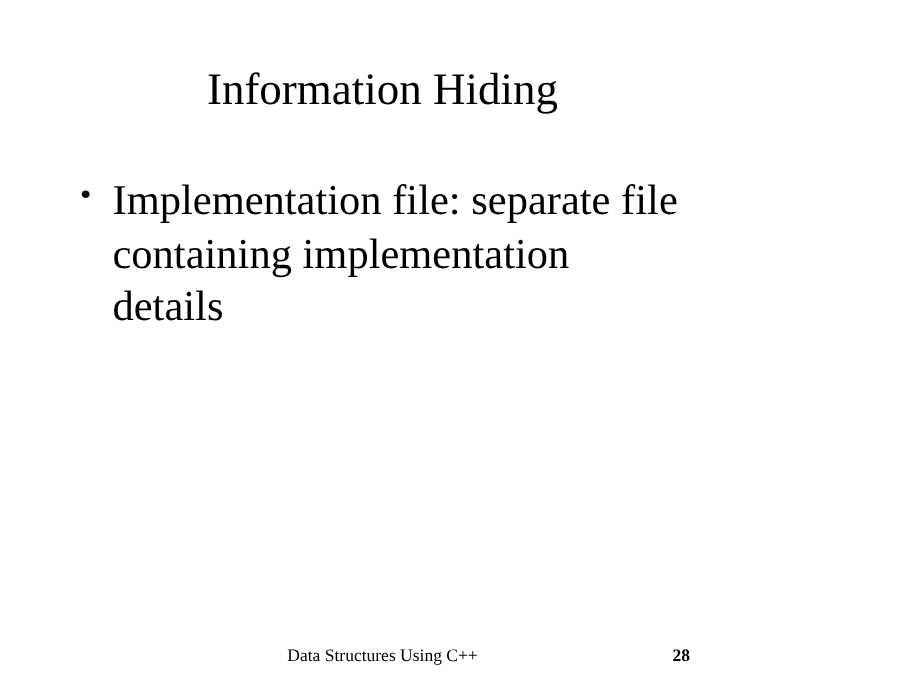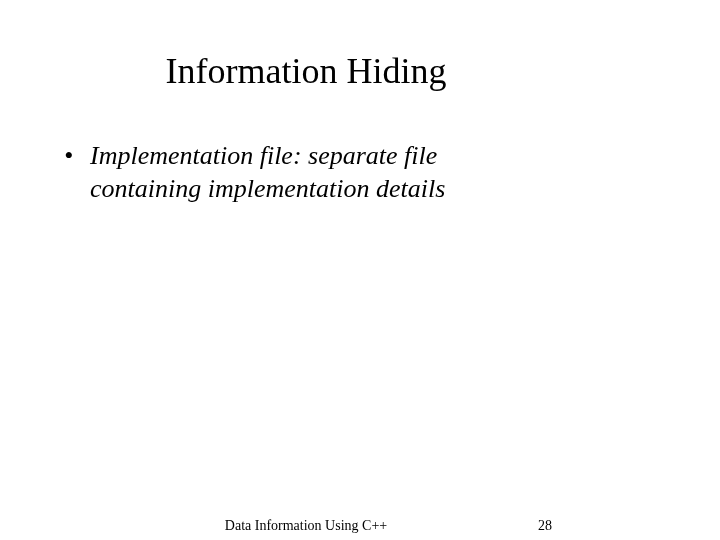--- a/index.html
+++ b/index.html
@@ -11,24 +11,23 @@
     padding: 50px 60px 0 60px;
   }
   .title {
     text-align: center;
     font-size: 36px;
     font-weight: 400;
     margin-bottom: 48px;
   }
   .bullets {
     list-style: none;
-    font-size: 26px;
+    font-size: 34px;
     line-height: 1.25;
     padding-left: 0;
-    font-style: italic;
   }
   .bullets li {
     position: relative;
     padding-left: 30px;
     margin-bottom: 2px;
   }
   .bullets li::before {
     content: "•";
     position: absolute;
     left: 4px;
@@ -43,27 +42,28 @@
     font-size: 14px;
   }
   .footer-center {
     position: absolute;
     left: 50%;
     transform: translateX(-50%);
   }
   .footer-right {
     position: absolute;
     right: 60px;
+    font-weight: bold;
   }
 </style>
 </head>
 <body>
 
 <div class="slide">
   <h1 class="title">Information Hiding</h1>
   <ul class="bullets">
     <li>Implementation file: separate file containing implementation details</li>
   </ul>
   <div class="footer">
-    <span class="footer-center">Data Information Using C++</span>
+    <span class="footer-center">Data Structures Using C++</span>
     <span class="footer-right">28</span>
   </div>
 </div>
 
 </body></html>

